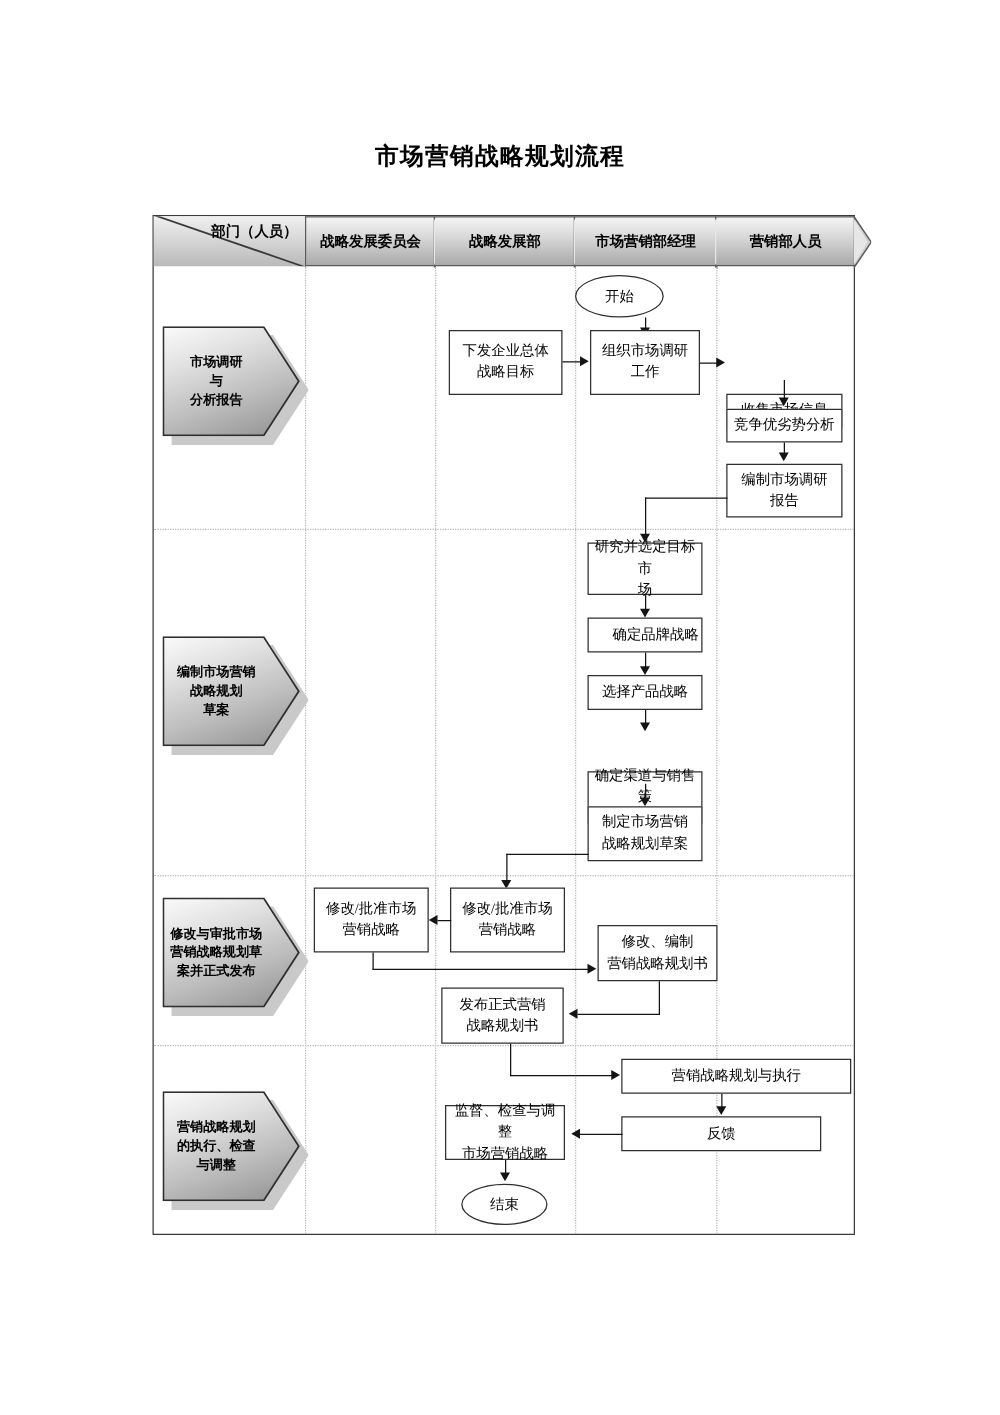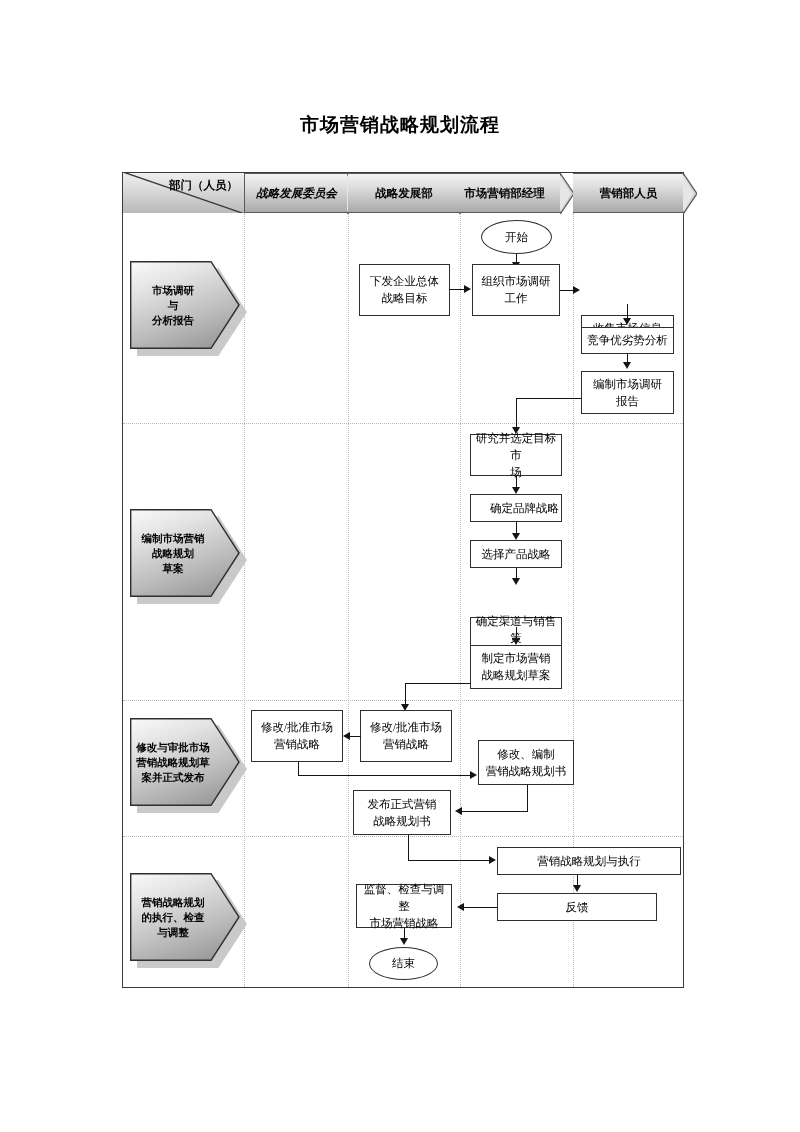--- a/index.html
+++ b/index.html
@@ -120,35 +120,35 @@
   <div class="hdiv" style="left:123px;top:836px;width:560px;"></div>
 
   <div class="hdr-left">
     <svg class="slash" viewBox="0 0 132 47">
       <line x1="4" y1="2" x2="126" y2="44" stroke="#3a3a3a" stroke-width="1.4"></line>
     </svg>
     <span class="lbl">部门（人员）</span>
   </div>
 
   <div class="hdr-band">
-    <div class="chev first" style="left:0px;width:104px;font-style:italic;">
+    <div class="chev first" style="left:0px;width:104px;">
       <span>战略发展委员会</span>
       <svg class="tip" viewBox="0 0 14 41.4" preserveAspectRatio="none">
         <polygon points="0,0 14,20.7 0,41.4" fill="#cfcfcf" stroke="#5a5a5a" stroke-width="1.2"></polygon>
         <polygon points="0,2 11,20.7 0,39" fill="#e6e6e6" stroke="none"></polygon>
       </svg>
     </div>
     <div class="chev" style="left:104px;width:112px;">
       <span>战略发展部</span>
       <svg class="tip" viewBox="0 0 14 41.4" preserveAspectRatio="none">
         <polygon points="0,0 14,20.7 0,41.4" fill="#cfcfcf" stroke="#5a5a5a" stroke-width="1.2"></polygon>
         <polygon points="0,2 11,20.7 0,39" fill="#e6e6e6" stroke="none"></polygon>
       </svg>
     </div>
-    <div class="chev" style="left:204px;width:113px;text-align:right;">
+    <div class="chev" style="left:216px;width:113px;text-align:right;">
       <span>市场营销部经理</span>
       <svg class="tip" viewBox="0 0 14 41.4" preserveAspectRatio="none">
         <polygon points="0,0 14,20.7 0,41.4" fill="#cfcfcf" stroke="#5a5a5a" stroke-width="1.2"></polygon>
         <polygon points="0,2 11,20.7 0,39" fill="#e6e6e6" stroke="none"></polygon>
       </svg>
     </div>
     <div class="chev" style="left:329px;width:111px;">
       <span>营销部人员</span>
       <svg class="tip" viewBox="0 0 14 41.4" preserveAspectRatio="none">
         <polygon points="0,0 14,20.7 0,41.4" fill="#cfcfcf" stroke="#5a5a5a" stroke-width="1.2"></polygon>
@@ -202,21 +202,21 @@
     <svg class="edge" viewBox="0 0 110 88" preserveAspectRatio="none">
       <polygon points="0.7,0.7 81,0.7 109,44 81,87.3 0.7,87.3" fill="none" stroke="#2f2f2f" stroke-width="1.4"></polygon>
     </svg>
     <div class="txt">
       <span>营销战略规划</span>
       <span>的执行、检查</span>
       <span>与调整</span>
     </div>
   </div>
 
-  <div class="term" style="left:481px;top:220px;width:71px;height:34px;text-align:right;">
+  <div class="term" style="left:460px;top:220px;width:71px;height:34px;text-align:right;">
     <span>开始</span>
   </div>
 
   <div class="ln lnv" style="left:516px;top:254px;height:10px;"></div>
   <div class="ar ar-d" style="left:512px;top:262px;"></div>
 
   <div class="node" style="left:359px;top:264px;width:91px;height:52px;">
     <span style="white-space:pre-line;">下发企业总体
 战略目标</span>
   </div>

